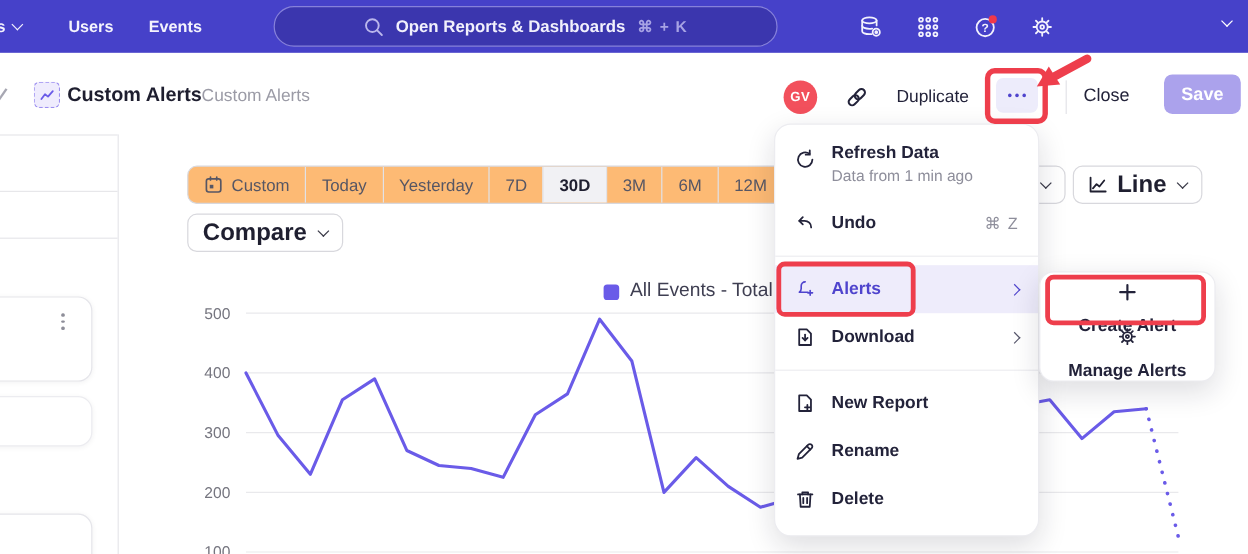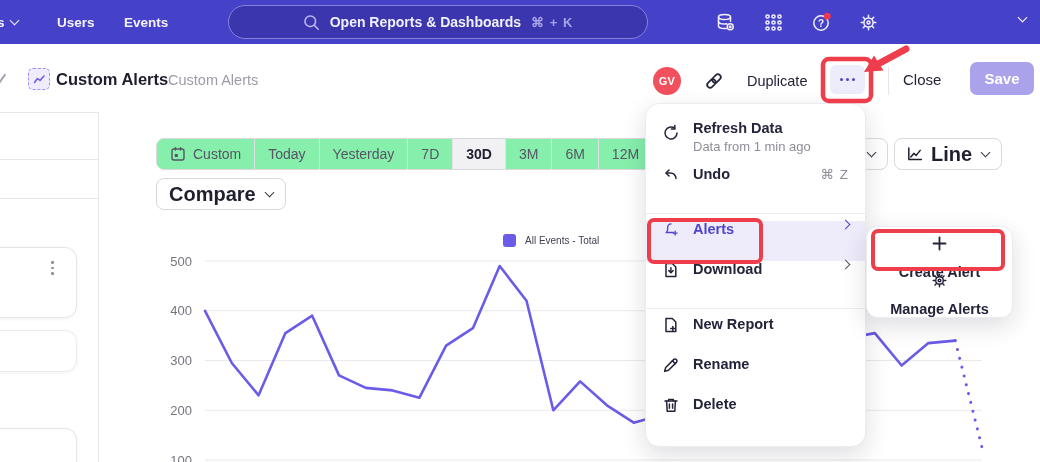--- a/index.html
+++ b/index.html
@@ -65,43 +65,43 @@
   .sb-card { position:absolute; left:-22px; width:99px; background:#fff; border:1px solid #E5E5EA;
              border-radius:12px; box-shadow:0 1px 4px rgba(20,20,40,.05); z-index:1; cursor:pointer; }
   #sb-card1 { top:247px; height:71px; }
   #sb-card2 { top:330px; height:42px; border-color:#ECECF0; }
   #sb-card3 { top:428px; height:60px; }
   #kebab { position:absolute; left:72px; top:13px; display:flex; flex-direction:column; gap:3px; cursor:pointer; }
   #kebab i { width:2.6px; height:2.6px; border-radius:50%; background:#8E8E99; }
 
   
   #ranges { position:absolute; left:156px; top:138px; height:32px; display:flex; align-items:stretch;
-            border:1px solid #D8D8DD; border-radius:8px; background:#86efac; overflow:hidden; z-index:2; }
+            border:1px solid #D8D8DD; border-radius:8px; background:#fdba74; overflow:hidden; z-index:2; }
   .seg { display:flex; align-items:center; gap:7px; padding:0 13px; font-size:14px; font-weight:500;
          color:#565664; border-left:1px solid #E2E2E6; cursor:pointer; white-space:nowrap; }
   .seg:first-child { border-left:none; }
   .seg.active { background:#F1F1F4; color:#1F1F30; font-weight:700; }
   .btn { position:absolute; height:32px; border:1px solid #D8D8DD; border-radius:8px; background:#fff;
          display:flex; align-items:center; gap:8px; padding:0 12px; font-size:20px; font-weight:600;
          color:#1F1F30; cursor:pointer; }
   #compare { left:156px; top:178px; }
   #hiddenbtn { left:800px; top:138px; width:88px; justify-content:flex-end; z-index:2; }
   #linechartbtn { left:894px; top:138px; z-index:2; }
   .btn .chev { color:#3A3A48; margin-left:2px; }
 
   
   #legend { position:absolute; left:503px; top:234px; display:flex; align-items:center; gap:9px;
-            font-size:10px; color:#3F3F52; z-index:2; cursor:pointer; }
+            font-size:16px; color:#3F3F52; z-index:2; cursor:pointer; }
   #legend .sw { width:13px; height:13px; border-radius:3px; background:#6A5BE8; }
   #chart-svg { position:absolute; left:100px; top:104px; z-index:1; }
 
   
   #menu { position:absolute; left:645px; top:103px; width:221px; background:#fff; border:1px solid #ECECF0;
           border-radius:14px; box-shadow:0 8px 24px rgba(20,20,40,.14); z-index:10; padding:10px 0; }
-  .mrow { display:flex; align-items:flex-start; height:40px; padding:0 16px; gap:13px; font-size:14.5px;
+  .mrow { display:flex; align-items:center; height:40px; padding:0 16px; gap:13px; font-size:14.5px;
           font-weight:600; color:#23233A; cursor:pointer; }
   .mrow .micon { width:18px; height:18px; flex:0 0 18px; color:#23233A; }
   #mrow-refresh { height:52px; align-items:flex-start; padding-top:6px; }
   #mrow-refresh .micon { margin-top:4px; }
   .msub { font-size:13px; font-weight:400; color:#8E8E9B; margin-top:3px; }
   .mshort { margin-left:auto; font-size:13.5px; font-weight:400; color:#8E8E9B; letter-spacing:1px; }
   .mdiv { height:1px; background:#EDEDF1; margin:7px 0; }
   .mrow.hl { background:#EEECFB; color:#4F44CD; }
   .mrow.hl .micon { color:#4F44CD; }
   .mrow .chev-r { margin-left:auto; color:#55556a; }

